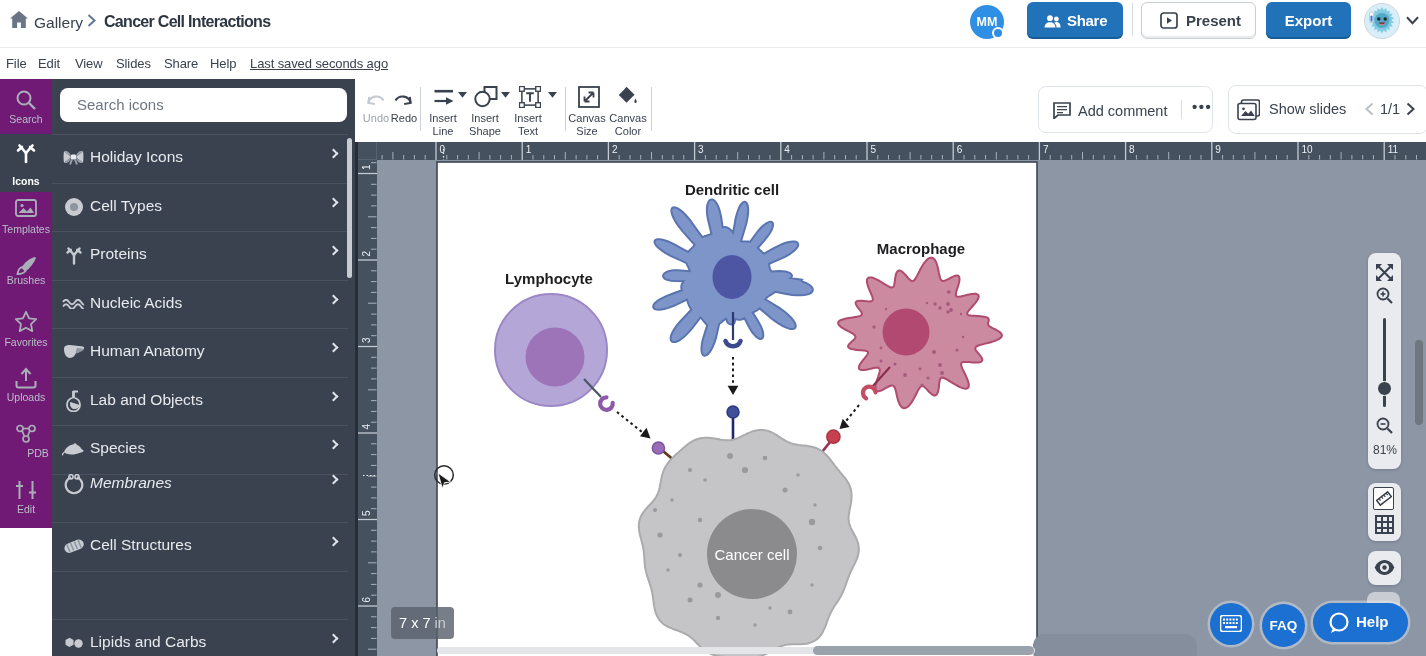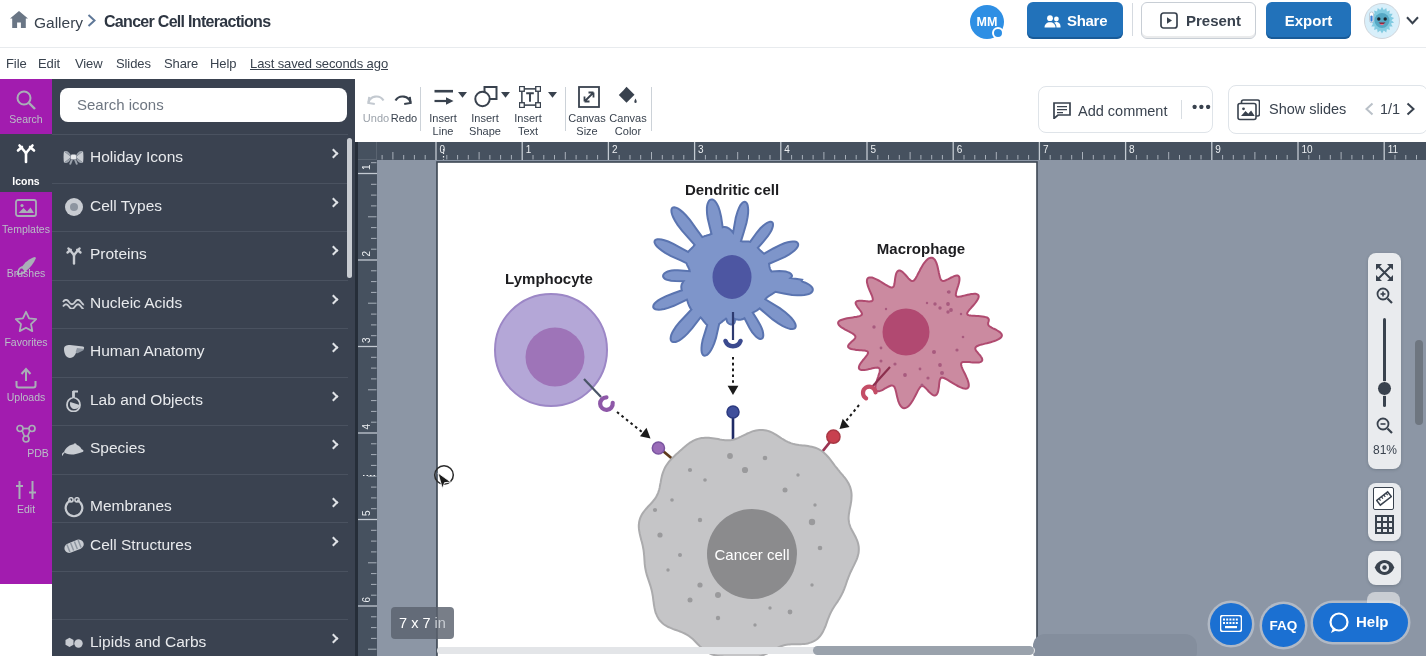--- a/index.html
+++ b/index.html
@@ -3,21 +3,21 @@
 <style>
 *{margin:0;padding:0;box-sizing:border-box;}
 html,body{width:1426px;height:656px;overflow:hidden;font-family:"Liberation Sans",sans-serif;background:#fff;}
 .abs{position:absolute;}
 #topbar{position:absolute;left:0;top:0;width:1426px;height:48px;background:#fff;border-bottom:1px solid #e8ebee;}
 #menubar{position:absolute;left:0;top:49px;width:1426px;height:30px;background:#fff;}
 .menuitem{position:absolute;top:7px;font-size:13px;letter-spacing:-0.1px;color:#39424e;}
 #toolbar{position:absolute;left:355px;top:79px;width:1071px;height:63px;background:#fff;}
 .tlabel{position:absolute;font-size:11px;line-height:12.5px;color:#39424e;text-align:center;}
 .tdivider{position:absolute;top:8px;width:1px;height:44px;background:#ccd2d8;}
-#sidenav{position:absolute;left:0;top:79px;width:52px;height:505px;background:#a21caf;}
+#sidenav{position:absolute;left:0;top:79px;width:52px;height:449px;background:#701a75;}
 #sidepanel{position:absolute;left:52px;top:79px;width:303px;height:577px;background:#3a4250;}
 .navlabel{position:absolute;width:52px;text-align:center;font-size:10.5px;color:#b9bfc7;}
 .row{position:absolute;left:0;width:303px;height:48.5px;}
 .rowtext{position:absolute;left:38px;top:14px;font-size:15.5px;color:#e8eaed;}
 .rowsep{position:absolute;left:0;width:296px;height:1px;background:#4a5260;}
 .chev{position:absolute;right:18px;top:16px;width:7px;height:7px;border-right:2px solid #dfe2e6;border-top:2px solid #dfe2e6;transform:rotate(45deg);}
 #searchbox{position:absolute;left:8px;top:9px;width:287px;height:34px;background:#fff;border-radius:8px;color:#6e7681;font-size:15px;line-height:34px;padding-left:17px;}
 #hruler{position:absolute;left:377px;top:142px;width:1049px;height:18px;background:#46515f;}
 #vruler{position:absolute;left:355px;top:160px;width:22px;height:496px;background:#46515f;}
 #vdark{position:absolute;left:355px;top:142px;width:3px;height:514px;background:#262e39;}
@@ -197,21 +197,21 @@
       <rect x="1" y="1" width="20" height="16" rx="2" fill="none" stroke="#a9afb7" stroke-width="1.8"></rect>
       <circle cx="7" cy="6.5" r="1.6" fill="#a9afb7"></circle>
       <path d="M3.5 14l5-5 3.5 3.5 3.5-4 3.5 5.5z" fill="#a9afb7"></path>
     </svg>
   <div class="navlabel" style="top:144px;">Templates</div>
 
   <svg class="abs" style="left:14px;top:176px" width="24" height="22" viewBox="0 0 24 22">
       <path d="M21 2c-5 1-11 6-13 10l4 4C16 13 20 8 22 3z" fill="#a9afb7"></path>
       <path d="M8 12c-3 1-4 4-4.5 7 3 0 6-0.5 8-3z" fill="none" stroke="#a9afb7" stroke-width="1.8"></path>
     </svg>
-  <div class="navlabel" style="top:188px;">Brushes</div>
+  <div class="navlabel" style="top:195px;">Brushes</div>
 
   <svg class="abs" style="left:14px;top:231px" width="24" height="23" viewBox="0 0 24 23">
       <path d="M12 1.8l3.1 6.5 7.1 0.9-5.2 4.9 1.3 7-6.3-3.4-6.3 3.4 1.3-7L1.8 9.2l7.1-0.9z" fill="none" stroke="#a9afb7" stroke-width="1.8" stroke-linejoin="round"></path>
     </svg>
   <div class="navlabel" style="top:257px;">Favorites</div>
 
   <svg class="abs" style="left:15px;top:288px" width="22" height="22" viewBox="0 0 22 22">
       <path d="M1.5 14v4.5a2 2 0 0 0 2 2h15a2 2 0 0 0 2-2V14" fill="none" stroke="#a9afb7" stroke-width="2"></path>
       <line x1="11" y1="2.5" x2="11" y2="14" stroke="#a9afb7" stroke-width="2"></line>
       <path d="M6.5 7L11 2l4.5 5" fill="none" stroke="#a9afb7" stroke-width="2"></path>
@@ -308,21 +308,21 @@
 <div class="row" style="top:346.0px;">
       <svg class="abs" style="left:10px;top:18px" width="24" height="13" viewBox="0 0 24 13">
         <path d="M2 9C4 4 8 1.5 12 1.5c3.5 0 6.5 2 7.5 4.5L21 7c.8.5.5 1.8-.5 2l-3 1c-2 .8-5 1.5-8 1.5-3.5 0-6.5-1-7.5-2.5z" fill="#c8ccd2"></path>
         <circle cx="13" cy="1.8" r="1.6" fill="#c8ccd2"></circle>
         <path d="M2.5 9.5C1 10 0 11.5 0.5 12.5" fill="none" stroke="#c8ccd2" stroke-width="1.3"></path>
       </svg>
       <div class="rowtext">Species</div>
       <div class="chev"></div>
     </div>
 <div class="rowsep" style="top:394.5px;"></div>
-<div class="row" style="top:404px;">
+<div class="row" style="top:381px;font-style:italic;">
       <svg class="abs" style="left:12px;top:14px" width="20" height="21" viewBox="0 0 20 21">
         <path d="M7 3.2A8.3 8.3 0 1 0 13 3.2" fill="none" stroke="#c8ccd2" stroke-width="2.2"></path>
         <circle cx="7" cy="2.8" r="2.1" fill="none" stroke="#c8ccd2" stroke-width="1.6"></circle>
         <circle cx="13" cy="2.8" r="2.1" fill="none" stroke="#c8ccd2" stroke-width="1.6"></circle>
       </svg>
       <div class="rowtext">Membranes</div>
       <div class="chev"></div>
     </div>
 <div class="rowsep" style="top:443.0px;"></div>
 <div class="row" style="top:443.0px;">

